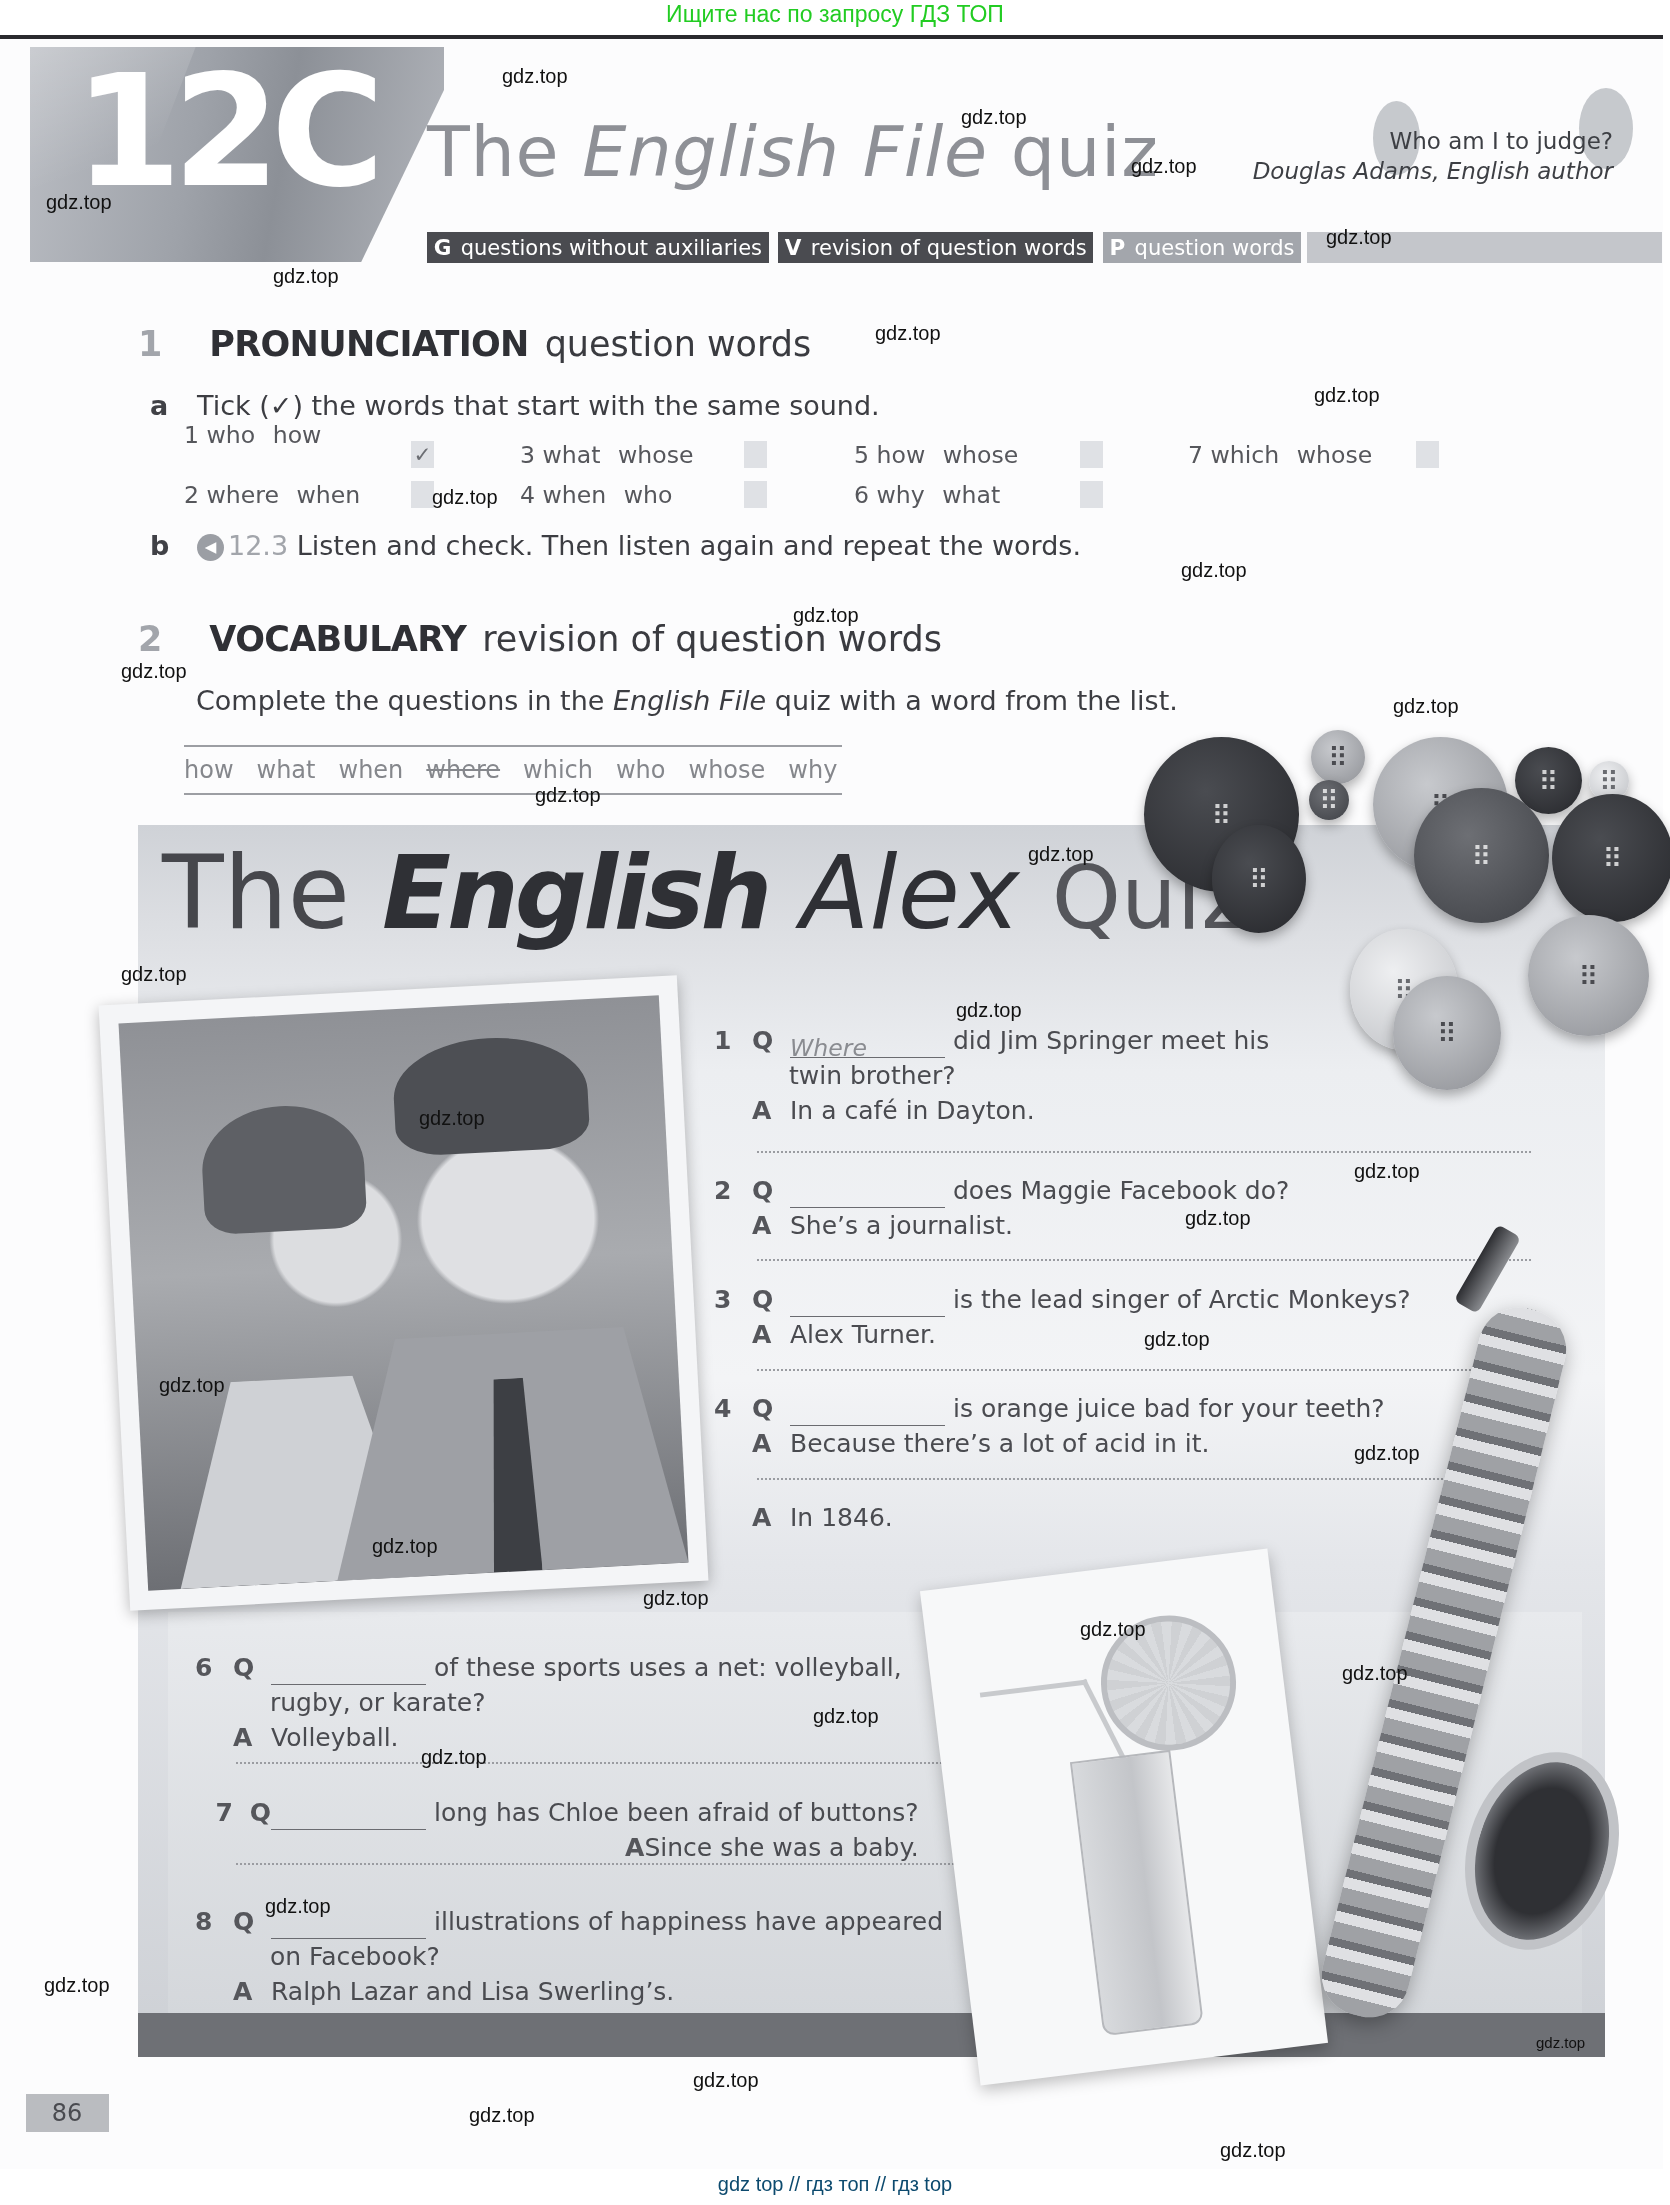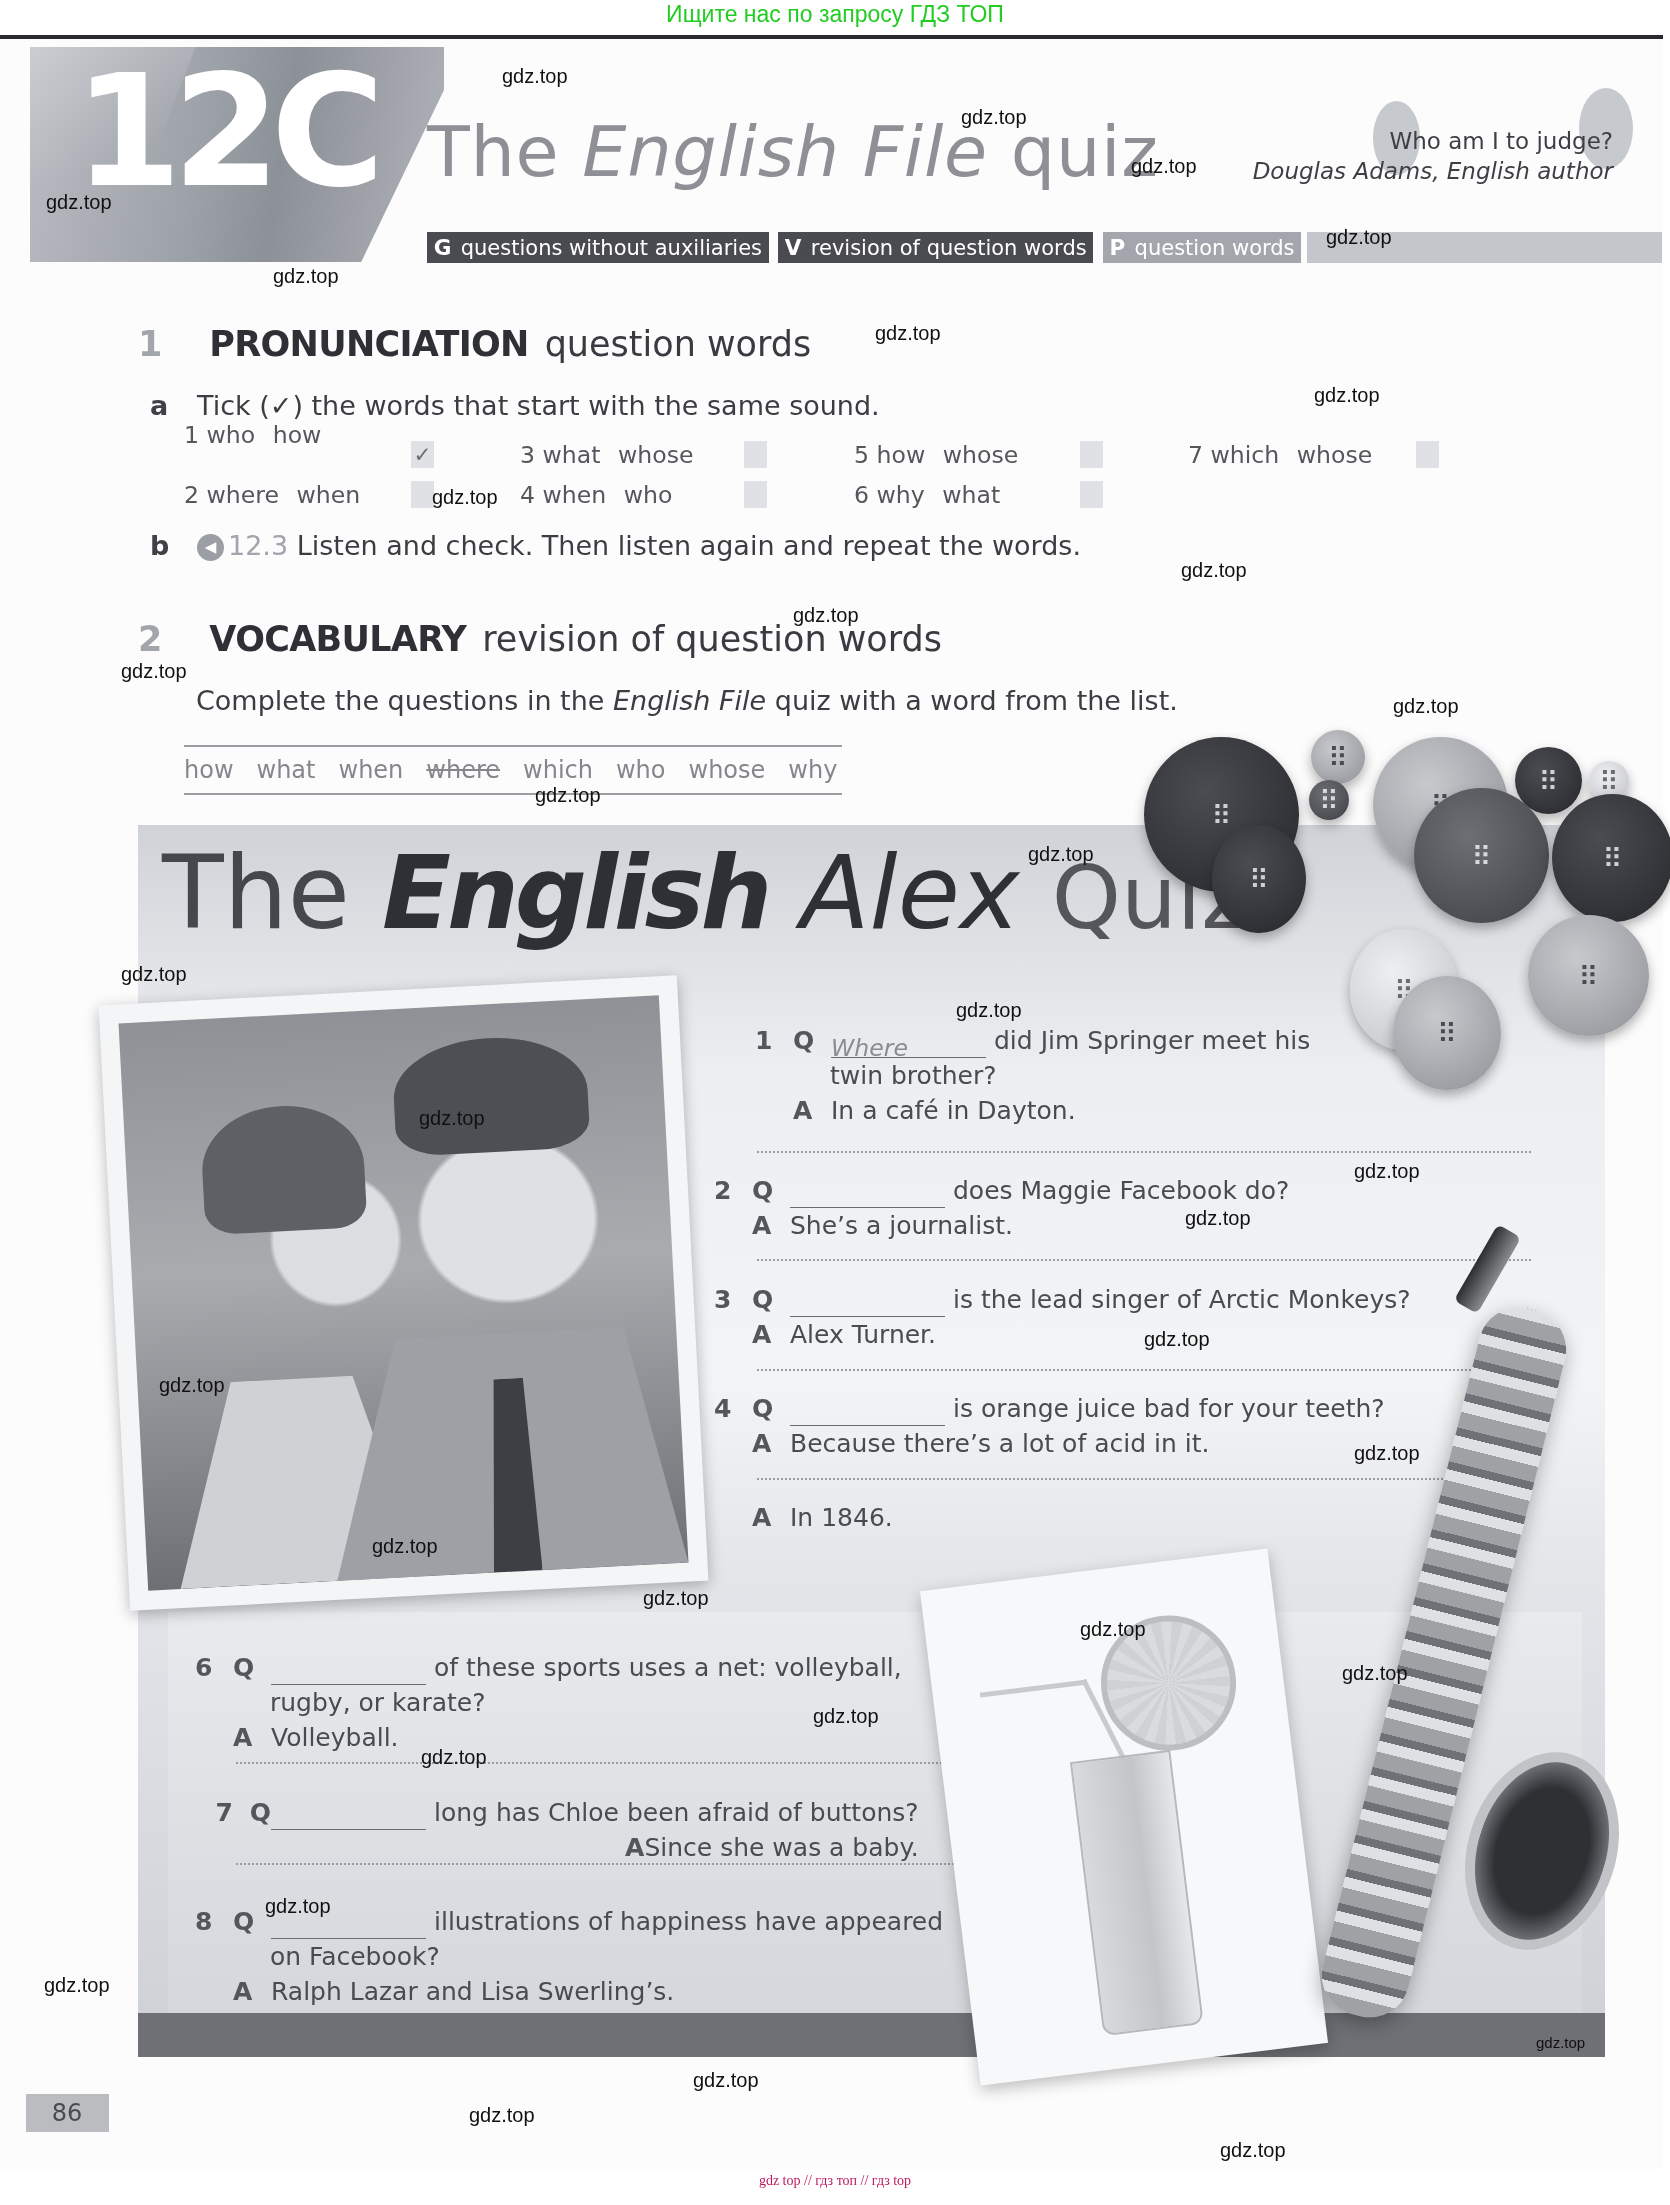--- a/index.html
+++ b/index.html
@@ -84,21 +84,21 @@
   .straw2 { position: absolute; left: 149px; top: 108px; width: 5.4px; height: 101px; background: #c8cacd; transform: rotate(-20deg); transform-origin: top; }
 
   
   .sax { position: absolute; top: 1225px; left: 1360px; width: 256px; height: 875px; }
   .sax-neck { position: absolute; top: 0; left: 114px; width: 27px; height: 88px; background: linear-gradient(90deg, #2d2e32, #8a8c90); transform: rotate(30deg); border-radius: 6.7px; }
   .sax-body { position: absolute; top: 74px; left: 40px; width: 88px; height: 727px; background: repeating-linear-gradient(0deg, #9fa1a5 0 16px, #dfe0e3 16px 27px, #6f7176 27px 35px); transform: rotate(14deg); border-radius: 40px; box-shadow: 0 6.7px 20px rgba(0,0,0,0.3); }
   .sax-bell { position: absolute; top: 525px; left: 108px; width: 148px; height: 202px; border-radius: 50%; border: 10.8px solid #c1c3c7; background: radial-gradient(ellipse, #2f3034 0 50%, #6b6d72 70%); transform: rotate(18deg); }
 
   .watermark { position: absolute; font-family: "Liberation Sans", sans-serif; font-size: 20px; color: #111; white-space: nowrap; }
   .page-num { position: absolute; top: 2094px; left: 25.6px; width: 83px; height: 38px; background: #babcc0; font-size: 24px; color: #4a4b50; text-align: center; line-height: 38px; }
-  .footer { position: absolute; top: 2173px; left: 0; width: 1670px; text-align: center; font-family: Liberation Serif, serif; font-size: 14px; color: #be185d; }
+  .footer { position: absolute; top: 2173px; left: 0; width: 1670px; text-align: center; font-family: Liberation Sans, sans-serif; font-size: 20px; color: #0c4a6e; }
 </style>
 </head>
 <body>
 
 <div class="top-banner">Ищите нас по запросу ГДЗ ТОП</div>
 
 <div class="page-frame"></div>
 
 <div class="hdr-block"></div>
 <div class="hdr-ray1"></div>
@@ -199,21 +199,21 @@
 <div class="photo-frame">
   <div class="photo">
     <div class="hair1"></div>
     <div class="hair2"></div>
     <div class="suit1"></div>
     <div class="suit2"></div>
     <div class="tie"></div>
   </div>
 </div>
 
-<div class="q" style="top:1023px;left:714px;margin-left:41px;">
+<div class="q" style="top:1023px;left:714px;">
   <div><span class="num">1</span><span class="qa">Q</span><span class="blank">Where</span><span>did Jim Springer meet his</span></div>
   <div><span class="indent"></span><span>twin brother?</span></div>
   <div><span class="num"></span><span class="qa">A</span><span>In a café in Dayton.</span></div>
 </div>
 <div class="dots" style="top:1151px;left:757px;width:774px;"></div>
 
 <div class="q" style="top:1173px;left:714px;">
   <div><span class="num">2</span><span class="qa">Q</span><span class="blank"></span><span>does Maggie Facebook do?</span></div>
   <div><span class="num"></span><span class="qa">A</span><span>She’s a journalist.</span></div>
 </div>

